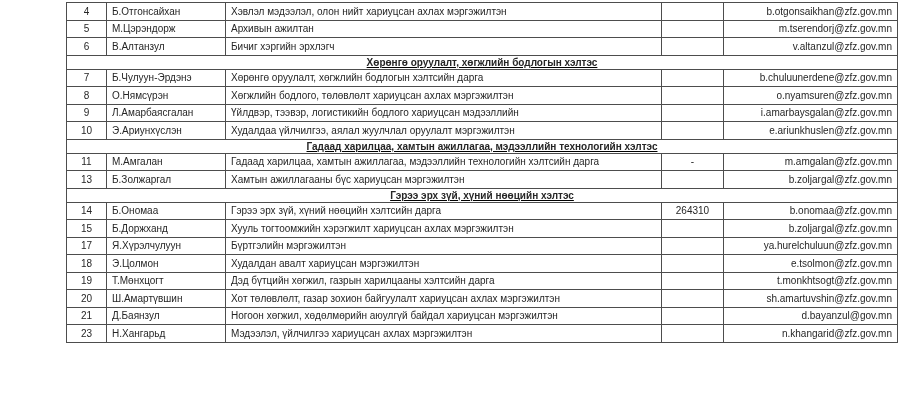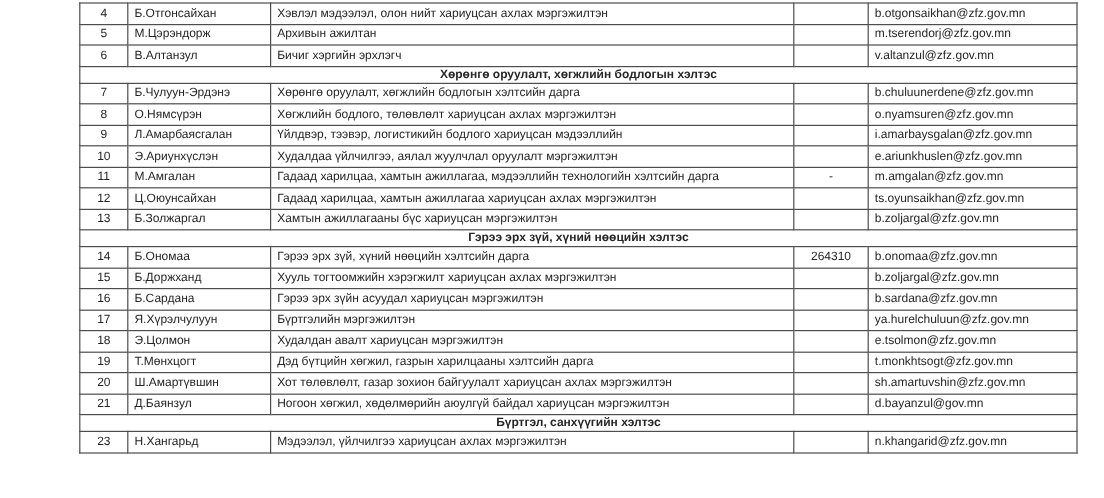--- a/index.html
+++ b/index.html
@@ -23,24 +23,24 @@
     border: 1px solid #4d4d4d;
     font-size: 10px;
     color: #262626;
     padding: 1px 5px;
     line-height: 1.1;
     overflow: hidden;
     white-space: nowrap;
     vertical-align: middle;
   }
   tr.data-row { height: 17.5px; }
-  tr.section-row { height: 14px; }
+  tr.section-row { height: 14px; text-decoration: underline; }
   td.cell-num   { text-align: center; padding: 1px 1px; }
   td.cell-phone { text-align: center; }
-  td.cell-email { padding-left: 8px; }
+  td.cell-email { padding-left: 8px; text-align: right; }
   td.section-cell {
     text-align: center;
     font-weight: bold;
     color: #151515;
     font-size: 10.5px;
     padding-right: 82px; 
   }
 </style>
 </head>
 <body>
@@ -100,33 +100,29 @@
           <td class="cell-phone"></td>
           <td class="cell-email">i.amarbaysgalan@zfz.gov.mn</td>
         </tr>
         <tr class="data-row">
           <td class="cell-num">10</td>
           <td class="cell-name">Э.Ариунхүслэн</td>
           <td class="cell-position">Худалдаа үйлчилгээ, аялал жуулчлал оруулалт мэргэжилтэн</td>
           <td class="cell-phone"></td>
           <td class="cell-email">e.ariunkhuslen@zfz.gov.mn</td>
         </tr>
+        <tr class="section-row">
+          <td colspan="5" class="section-cell">Гадаад харилцаа, хамтын ажиллагаа, мэдээллийн технологийн хэлтэс</td>
+        </tr>
         <tr class="data-row">
           <td class="cell-num">11</td>
           <td class="cell-name">М.Амгалан</td>
           <td class="cell-position">Гадаад харилцаа, хамтын ажиллагаа, мэдээллийн технологийн хэлтсийн дарга</td>
           <td class="cell-phone">-</td>
           <td class="cell-email">m.amgalan@zfz.gov.mn</td>
-        </tr>
-        <tr class="data-row">
-          <td class="cell-num">12</td>
-          <td class="cell-name">Ц.Оюунсайхан</td>
-          <td class="cell-position">Гадаад харилцаа, хамтын ажиллагаа хариуцсан ахлах мэргэжилтэн</td>
-          <td class="cell-phone"></td>
-          <td class="cell-email">ts.oyunsaikhan@zfz.gov.mn</td>
         </tr>
         <tr class="data-row">
           <td class="cell-num">13</td>
           <td class="cell-name">Б.Золжаргал</td>
           <td class="cell-position">Хамтын ажиллагааны бүс хариуцсан мэргэжилтэн</td>
           <td class="cell-phone"></td>
           <td class="cell-email">b.zoljargal@zfz.gov.mn</td>
         </tr>
         <tr class="section-row">
           <td colspan="5" class="section-cell">Гэрээ эрх зүй, хүний нөөцийн хэлтэс</td>
@@ -137,27 +133,20 @@
           <td class="cell-position">Гэрээ эрх зүй, хүний нөөцийн хэлтсийн дарга</td>
           <td class="cell-phone">264310</td>
           <td class="cell-email">b.onomaa@zfz.gov.mn</td>
         </tr>
         <tr class="data-row">
           <td class="cell-num">15</td>
           <td class="cell-name">Б.Доржханд</td>
           <td class="cell-position">Хууль тогтоомжийн хэрэгжилт хариуцсан ахлах мэргэжилтэн</td>
           <td class="cell-phone"></td>
           <td class="cell-email">b.zoljargal@zfz.gov.mn</td>
-        </tr>
-        <tr class="data-row">
-          <td class="cell-num">16</td>
-          <td class="cell-name">Б.Сардана</td>
-          <td class="cell-position">Гэрээ эрх зүйн асуудал хариуцсан мэргэжилтэн</td>
-          <td class="cell-phone"></td>
-          <td class="cell-email">b.sardana@zfz.gov.mn</td>
         </tr>
         <tr class="data-row">
           <td class="cell-num">17</td>
           <td class="cell-name">Я.Хүрэлчулуун</td>
           <td class="cell-position">Бүртгэлийн мэргэжилтэн</td>
           <td class="cell-phone"></td>
           <td class="cell-email">ya.hurelchuluun@zfz.gov.mn</td>
         </tr>
         <tr class="data-row">
           <td class="cell-num">18</td>
@@ -180,23 +169,20 @@
           <td class="cell-phone"></td>
           <td class="cell-email">sh.amartuvshin@zfz.gov.mn</td>
         </tr>
         <tr class="data-row">
           <td class="cell-num">21</td>
           <td class="cell-name">Д.Баянзул</td>
           <td class="cell-position">Ногоон хөгжил, хөдөлмөрийн аюулгүй байдал хариуцсан мэргэжилтэн</td>
           <td class="cell-phone"></td>
           <td class="cell-email">d.bayanzul@gov.mn</td>
         </tr>
-        <tr class="section-row">
-          <td colspan="5" class="section-cell">Бүртгэл, санхүүгийн хэлтэс</td>
-        </tr>
         <tr class="data-row">
           <td class="cell-num">23</td>
           <td class="cell-name">Н.Хангарьд</td>
           <td class="cell-position">Мэдээлэл, үйлчилгээ хариуцсан ахлах мэргэжилтэн</td>
           <td class="cell-phone"></td>
           <td class="cell-email">n.khangarid@zfz.gov.mn</td>
         </tr>
       </tbody>
   </table>
 </div>

